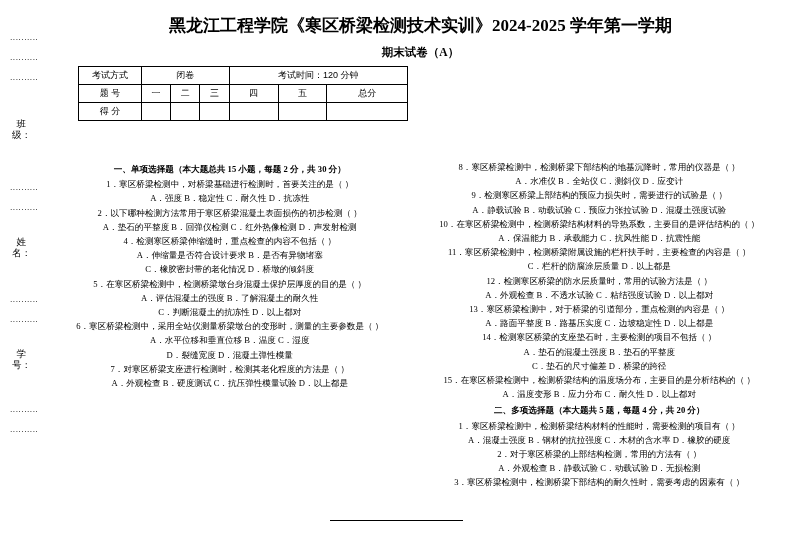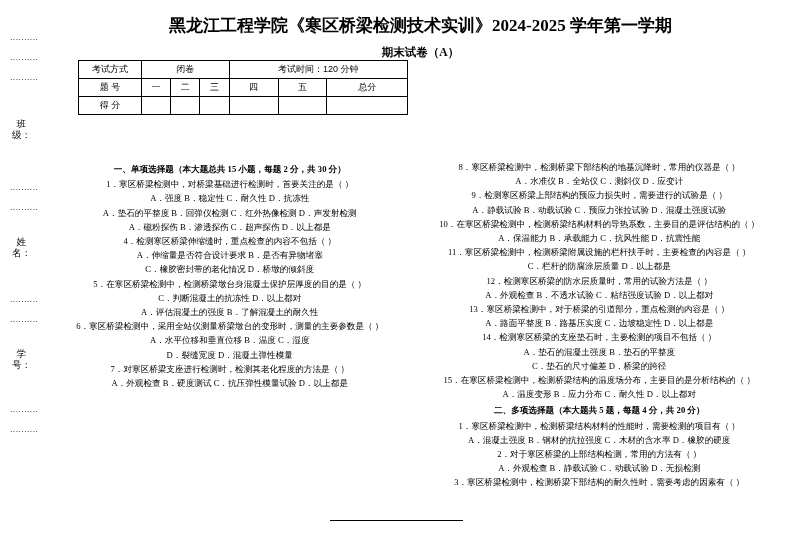--- a/index.html
+++ b/index.html
@@ -63,20 +63,21 @@
   }
   .title-line2 {
     font-size: 11.5px;
     font-weight: bold;
     line-height: 15px;
     margin-top: 12px;
   }
   
   table.info {
     margin-left: 52px;
+    margin-top: 6px;
     border-collapse: collapse;
     width: 330px;
     font-size: 9px;
     font-family: "Liberation Sans", sans-serif;
     padding-left: 10px;
   }
   table.info td {
     border: 1px solid #000;
     height: 17px;
     text-align: center;
@@ -181,28 +182,28 @@
       <td></td>
     </tr>
   </tbody>
     </table>
 
   <div class="columns">
     <div class="col" id="col-left">
         <p class="sec-head">一、单项选择题（本大题总共 15 小题，每题 2 分，共 30 分）</p>
         <p class="q">1．寒区桥梁检测中，对桥梁基础进行检测时，首要关注的是（ ）</p>
         <p class="opts">A．强度    B．稳定性    C．耐久性    D．抗冻性</p>
+        <p class="q">2．以下哪种检测方法常用于寒区桥梁混凝土表面损伤的初步检测（ ）</p>
         <p class="opts">A．垫石的平整度    B．回弹仪检测    C．红外热像检测    D．声发射检测</p>
-        <p class="opts">A．磁粉探伤    B．渗透探伤    C．超声探伤    D．以上都是</p>
         <p class="q">4．检测寒区桥梁伸缩缝时，重点检查的内容不包括（ ）</p>
         <p class="opts">A．伸缩量是否符合设计要求    B．是否有异物堵塞</p>
         <p class="opts">C．橡胶密封带的老化情况    D．桥墩的倾斜度</p>
         <p class="q">5．在寒区桥梁检测中，检测桥梁墩台身混凝土保护层厚度的目的是（ ）</p>
+        <p class="opts">A．评估混凝土的强度    B．了解混凝土的耐久性</p>
         <p class="opts">C．判断混凝土的抗冻性    D．以上都对</p>
-        <p class="opts">A．评估混凝土的强度    B．了解混凝土的耐久性</p>
         <p class="q">6．寒区桥梁检测中，采用全站仪测量桥梁墩台的变形时，测量的主要参数是（ ）</p>
         <p class="opts">A．水平位移和垂直位移    B．温度    C．湿度</p>
         <p class="opts">D．裂缝宽度    D．混凝土弹性模量</p>
         <p class="q">7．对寒区桥梁支座进行检测时，检测其老化程度的方法是（ ）</p>
         <p class="opts">A．外观检查    B．硬度测试    C．抗压弹性模量试验    D．以上都是</p>
       </div>
     <div class="col" id="col-right">
         <p class="q">8．寒区桥梁检测中，检测桥梁下部结构的地基沉降时，常用的仪器是（ ）</p>
         <p class="opts">A．水准仪    B．全站仪    C．测斜仪    D．应变计</p>
         <p class="q">9．检测寒区桥梁上部结构的预应力损失时，需要进行的试验是（ ）</p>

